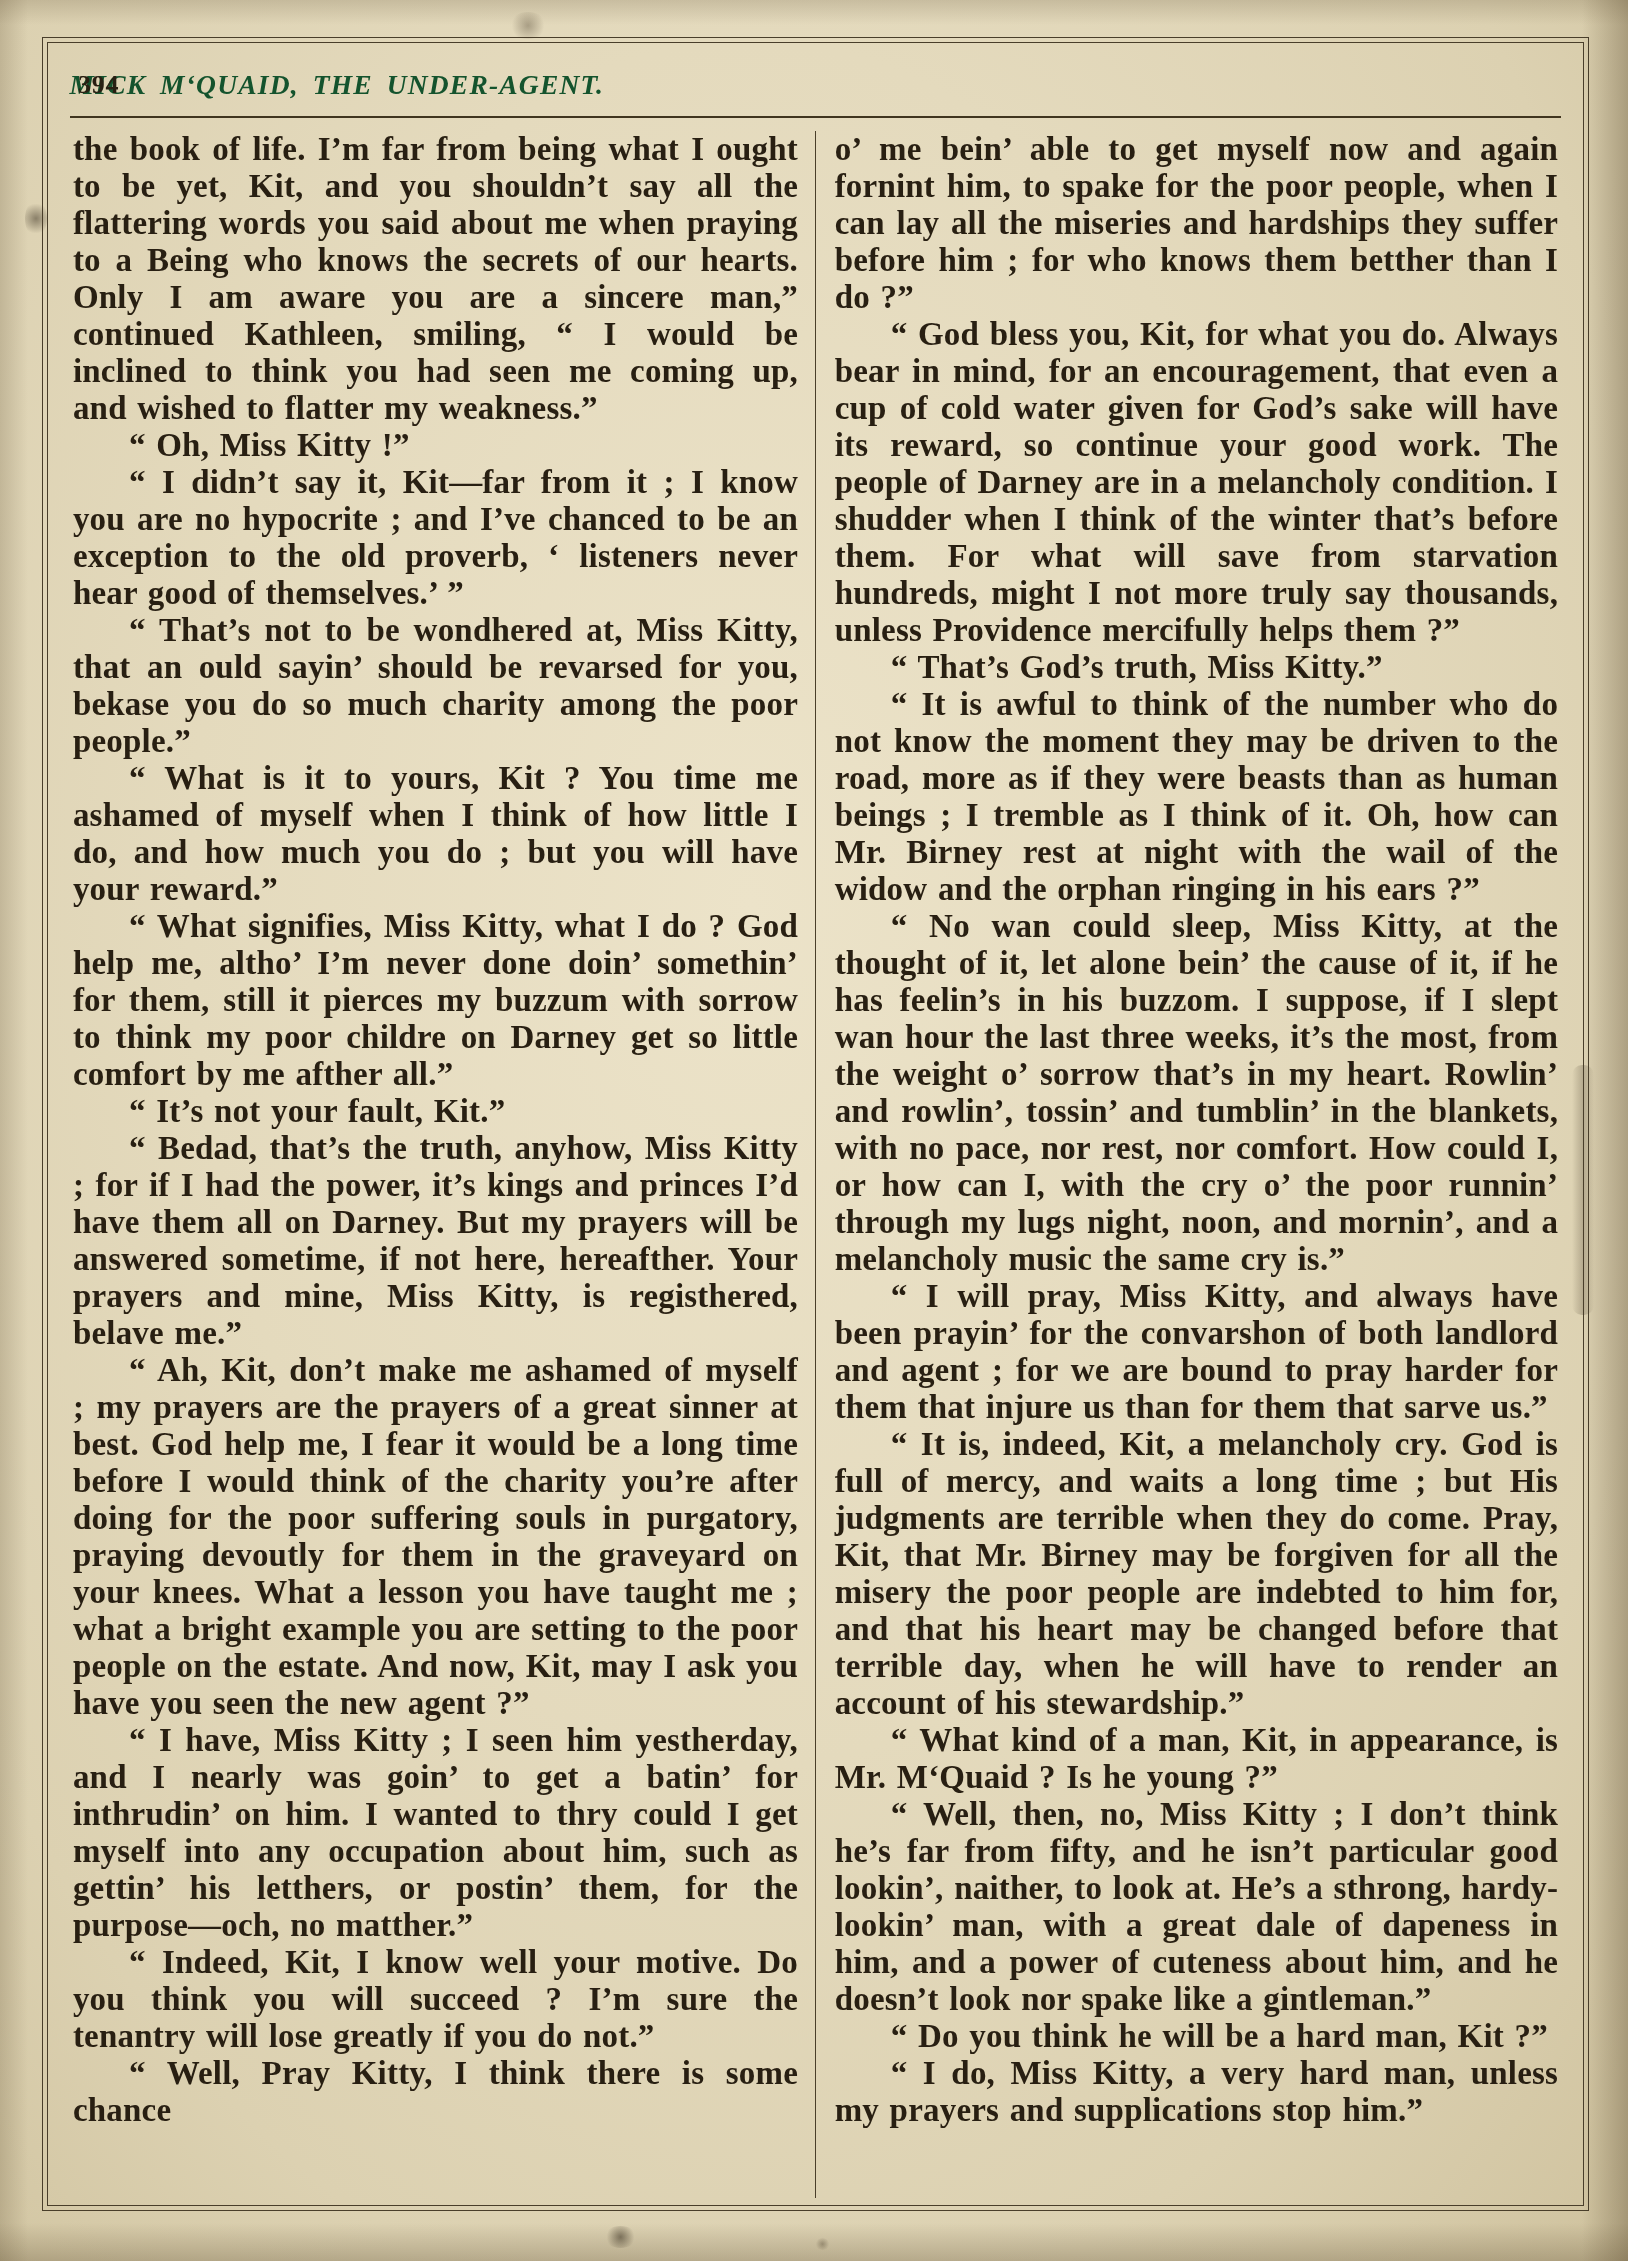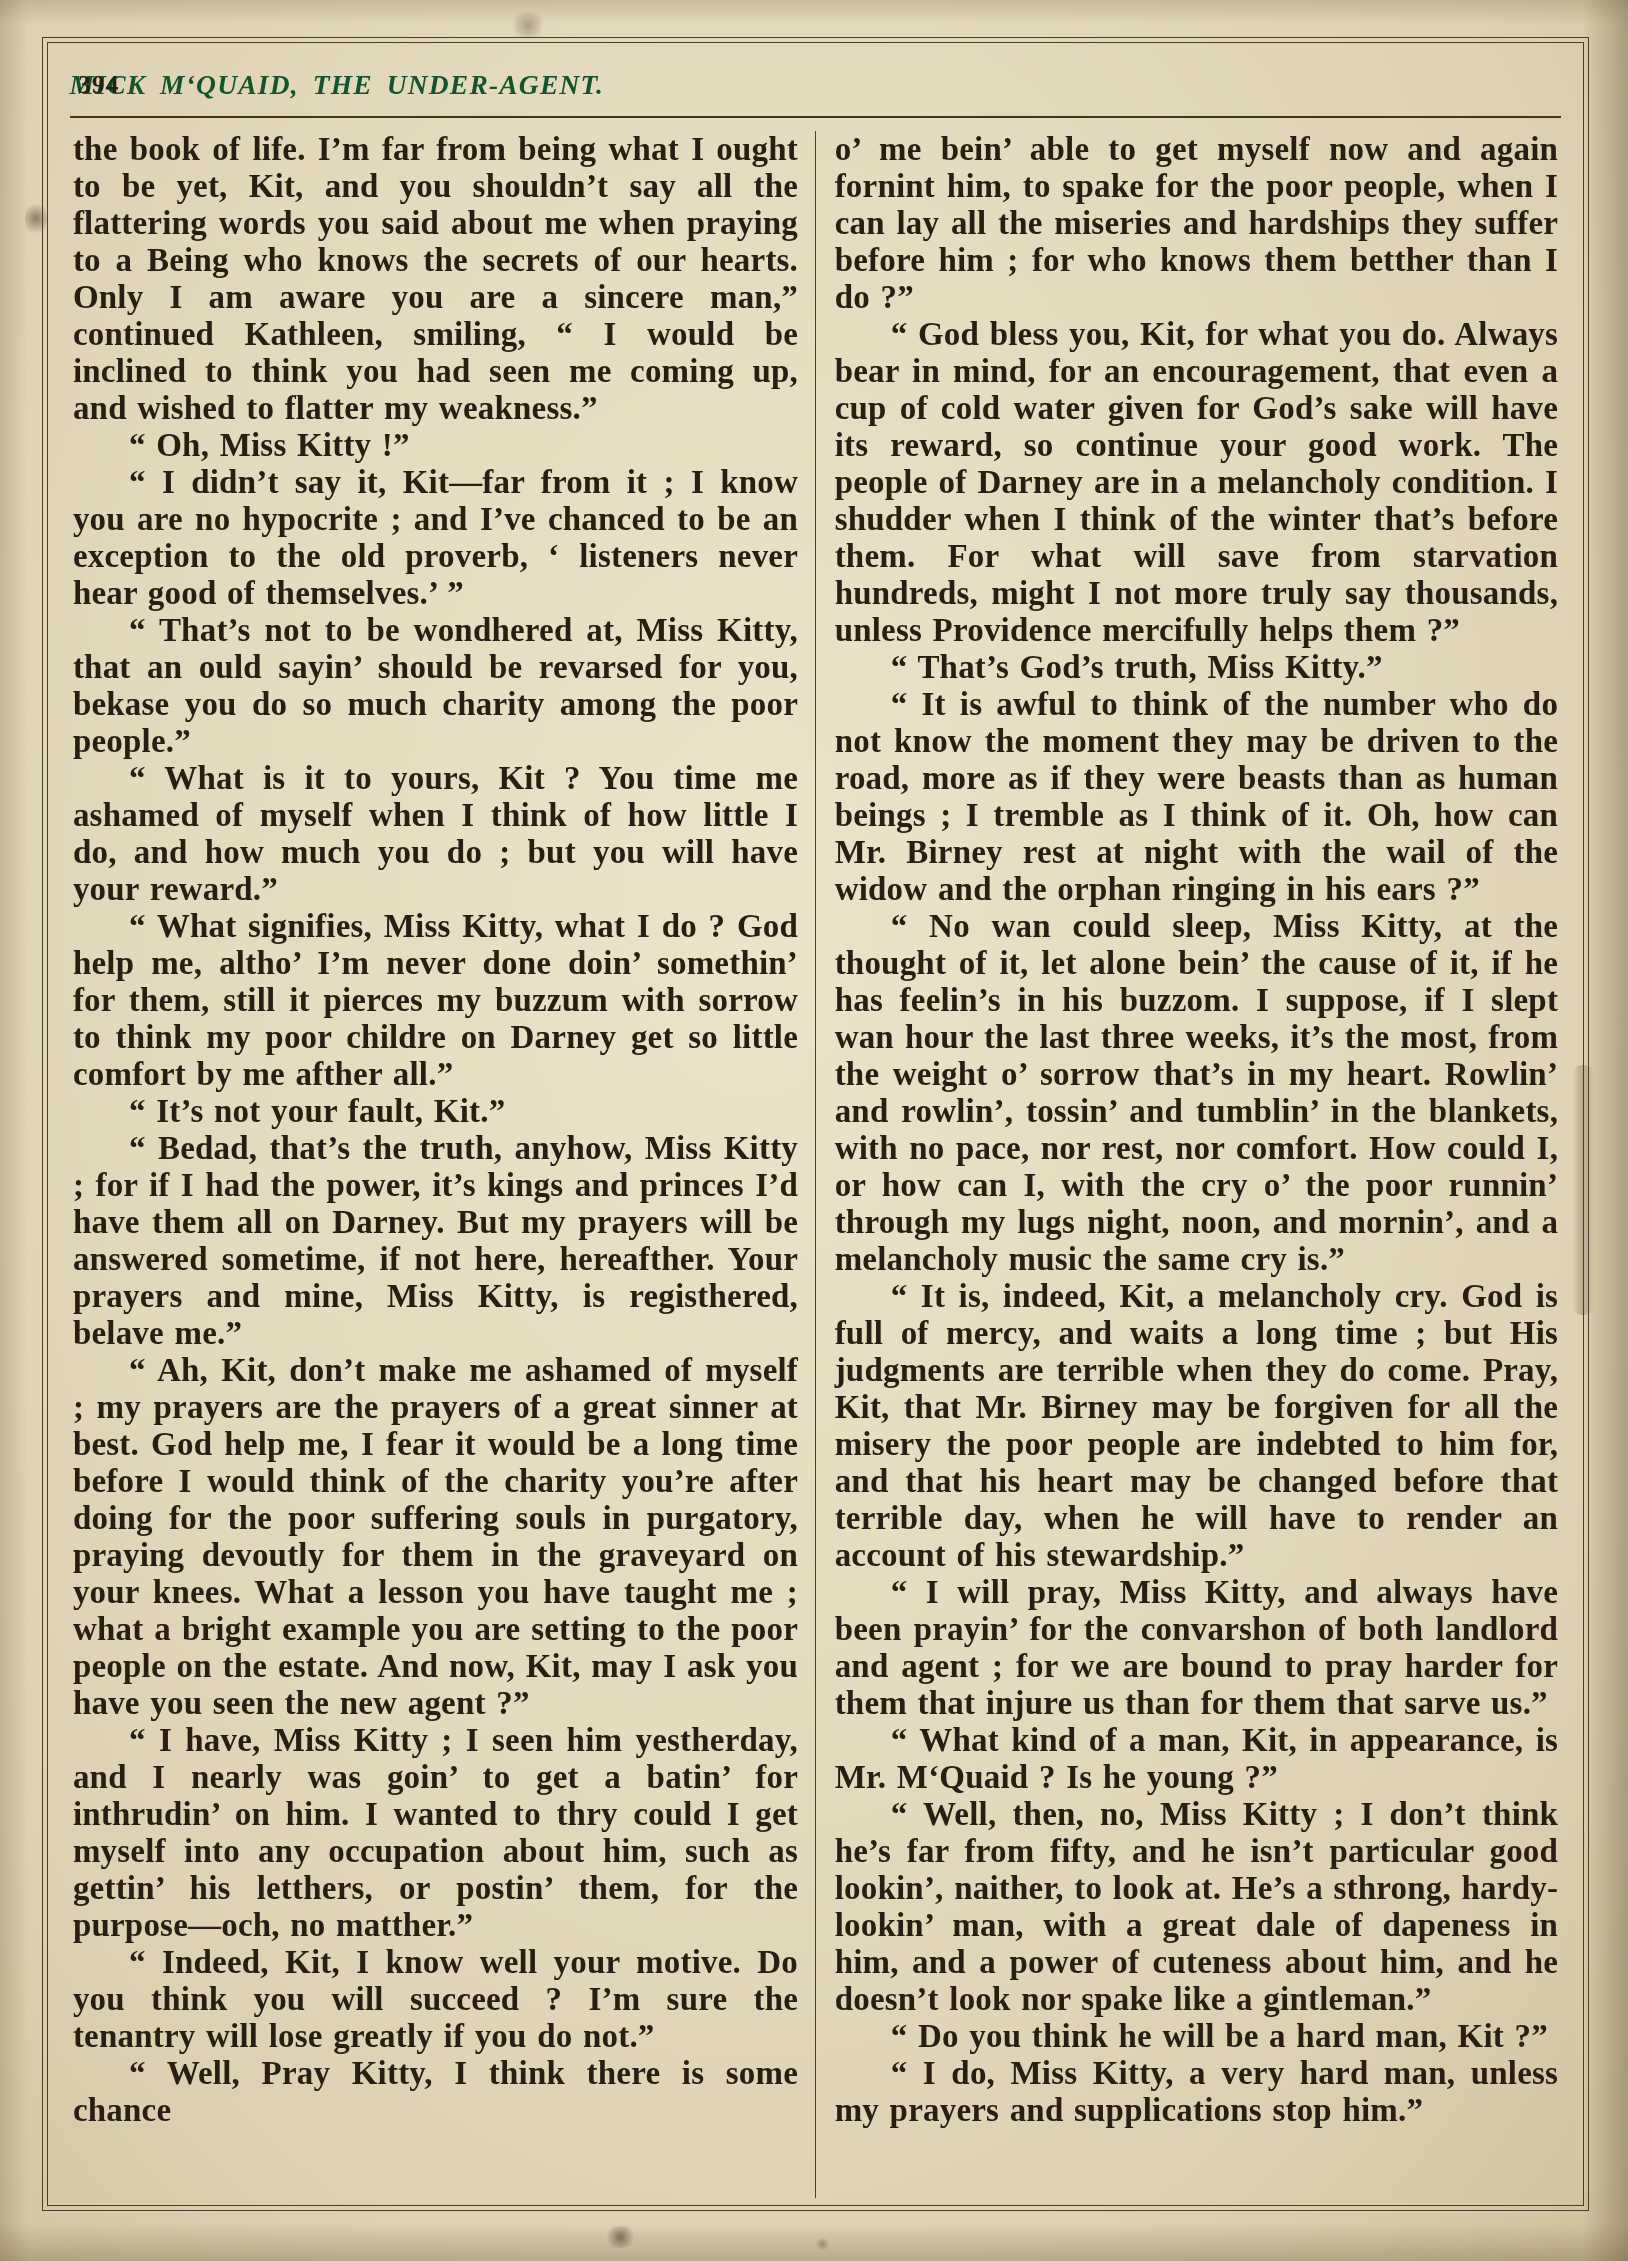--- a/index.html
+++ b/index.html
@@ -136,22 +136,22 @@
         <p class="para">“ Indeed, Kit, I know well your motive.  Do you think you will succeed ?  I’m sure the tenantry will lose greatly if you do not.”</p>
         <p class="para">“ Well, Pray Kitty, I think there is some chance</p>
       </div>
     <div class="divider"></div>
     <div class="column right">
         <p class="para">o’ me bein’ able to get myself now and again fornint him, to spake for the poor people, when I can lay all the miseries and hardships they suffer before him ; for who knows them betther than I do ?”</p>
         <p class="para">“ God bless you, Kit, for what you do.  Always bear in mind, for an encouragement, that even a cup of cold water given for God’s sake will have its reward, so continue your good work.  The people of Darney are in a melancholy condition.  I shudder when I think of the winter that’s before them.  For what will save from starvation hundreds, might I not more truly say thousands, unless Providence mercifully helps them ?”</p>
         <p class="para">“ That’s God’s truth, Miss Kitty.”</p>
         <p class="para">“ It is awful to think of the number who do not know the moment they may be driven to the road, more as if they were beasts than as human beings ; I tremble as I think of it.  Oh, how can Mr. Birney rest at night with the wail of the widow and the orphan ringing in his ears ?”</p>
         <p class="para">“ No wan could sleep, Miss Kitty, at the thought of it, let alone bein’ the cause of it, if he has feelin’s in his buzzom.  I suppose, if I slept wan hour the last three weeks, it’s the most, from the weight o’ sorrow that’s in my heart.  Rowlin’ and rowlin’, tossin’ and tumblin’ in the blankets, with no pace, nor rest, nor comfort.  How could I, or how can I, with the cry o’ the poor runnin’ through my lugs night, noon, and mornin’, and a melancholy music the same cry is.”</p>
+        <p class="para">“ I will pray, Miss Kitty, and always have been prayin’ for the convarshon of both landlord and agent ; for we are bound to pray harder for them that injure us than for them that sarve us.”</p>
         <p class="para">“ It is, indeed, Kit, a melancholy cry.  God is full of mercy, and waits a long time ; but His judgments are terrible when they do come.  Pray, Kit, that Mr. Birney may be forgiven for all the misery the poor people are indebted to him for, and that his heart may be changed before that terrible day, when he will have to render an account of his stewardship.”</p>
-        <p class="para">“ I will pray, Miss Kitty, and always have been prayin’ for the convarshon of both landlord and agent ; for we are bound to pray harder for them that injure us than for them that sarve us.”</p>
         <p class="para">“ What kind of  a man, Kit, in appearance, is Mr. M‘Quaid ?  Is he young ?”</p>
         <p class="para">“ Well, then, no, Miss Kitty ; I don’t think he’s far from fifty, and he isn’t particular good lookin’, naither, to look at.  He’s a sthrong, hardy-lookin’ man, with a great dale of dapeness in him, and a power of cuteness about him, and he doesn’t look nor spake like a gintleman.”</p>
         <p class="para">“ Do you think he will be a hard man, Kit ?”</p>
         <p class="para">“ I do, Miss Kitty,  a very hard man, unless my prayers and supplications stop him.”</p>
       </div>
   </div>
 
 </div>
 
 

